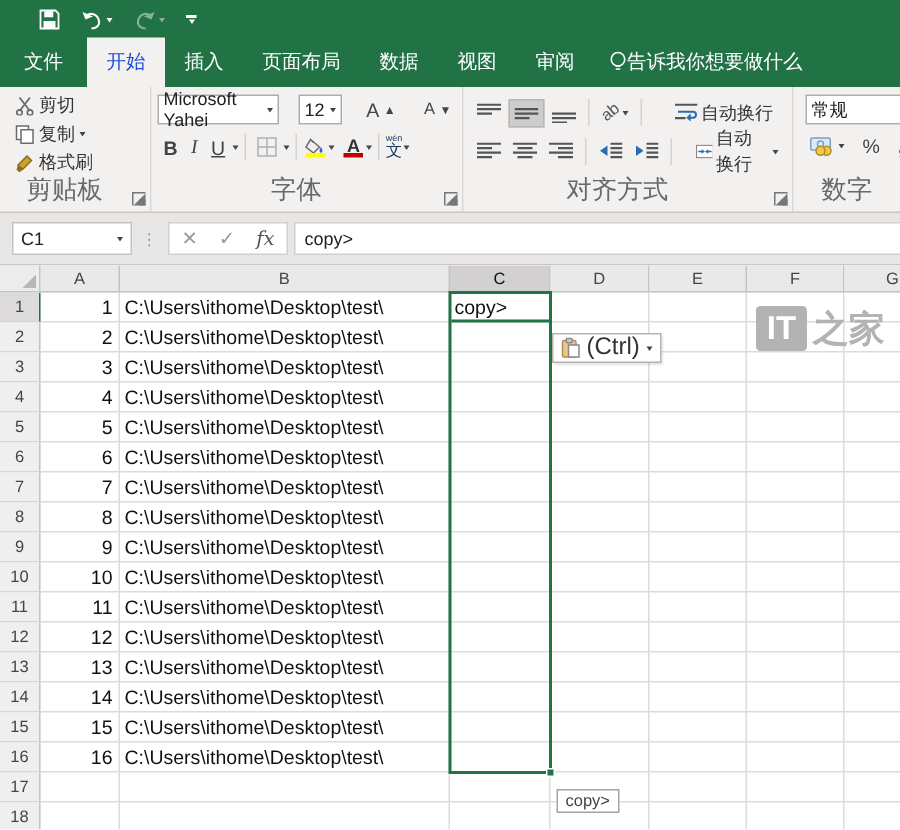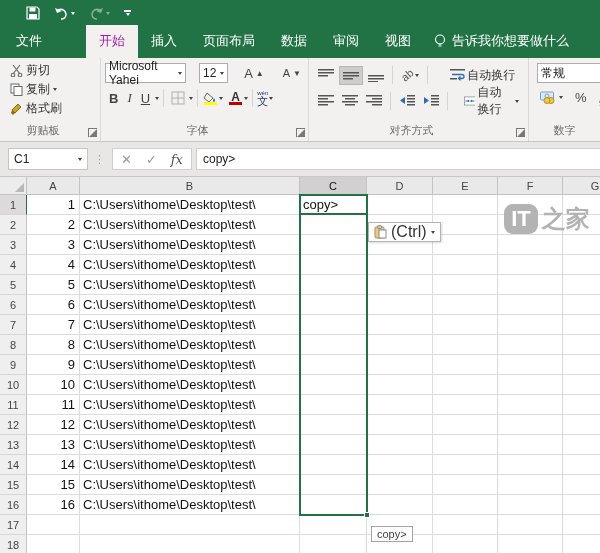--- a/index.html
+++ b/index.html
@@ -12,28 +12,28 @@
   .qat-btn { display:flex; align-items:center; gap:2px; cursor:pointer; }
   .qat-btn.dim { opacity:.45; }
   .car { width:0; height:0; border-left:3px solid transparent; border-right:3px solid transparent; border-top:4px solid #444; display:inline-block; }
   .car.w { border-top-color:#fff; border-left-width:3px; border-right-width:3px; }
   .car.sm { border-left-width:2.5px; border-right-width:2.5px; border-top-width:3px; }
 
   
   .tabbar { height:32px; background:#217346; display:flex; align-items:flex-end; }
   .tab { color:#fff; font-size:13px; padding:7px 13px 8px; cursor:pointer; white-space:nowrap; }
   .tab.file { padding:7px 16px 8px; }
-  .tab.active { background:#f3f1f0; color:#a21caf;margin-left:28px; }
-  .tellme { display:flex; align-items:center; gap:6px; color:#fff; font-size:13px; padding:7px 10px 8px; cursor:pointer; }
+  .tab.active { background:#f3f1f0; color:#1d4ed8; }
+  .tellme { display:flex; align-items:center; color:#fff; font-size:13px; padding:7px 10px 8px; cursor:pointer; }
 
   
   .ribbon { height:84px; background:#f3f1f0; display:flex; border-bottom:1px solid #c9c6c4; position:relative; }
   .rgroup { position:relative; display:flex; flex-direction:column; padding-top:3px; }
   .rgroup + .rgroup { border-left:1px solid #dbd9d7; }
-  .glabel { position:absolute; bottom:3px; left:0; right:14px; text-align:center; font-size:11px; color:#696969; white-space:nowrap; }
+  .glabel { position:absolute; bottom:3px; left:0; right:14px; text-align:center; font-size:17px; color:#696969; white-space:nowrap; }
   .launcher { position:absolute; bottom:4px; right:3px; width:9px; height:9px; border-left:1px solid #777; border-top:1px solid #777; cursor:pointer; }
   .launcher::after { content:""; position:absolute; right:0; bottom:0; width:0; height:0; border-left:4px solid transparent; border-top:4px solid transparent; border-right:4px solid #777; border-bottom:4px solid #777; }
   .rbtn { display:flex; align-items:center; gap:3px; font-size:12px; color:#333; padding:1px 3px; cursor:pointer; white-space:nowrap; }
   .combo { background:#fff; border:1px solid #aeacaa; height:20px; display:flex; align-items:center; font-size:12px; color:#222; padding:0 3px; justify-content:space-between; cursor:pointer; }
 
   .g-clip { width:100px; }
   .paste-wrap { display:flex; padding-left:5px; }
   .paste-big { display:flex; flex-direction:column; align-items:center; font-size:12px; color:#333; cursor:pointer; padding:2px 6px; }
   .clip-col { display:flex; flex-direction:column; margin-left:2px; }
 
@@ -87,21 +87,21 @@
   .sel-cell1 { position:absolute; left:0; top:0; width:65px; height:19px; border-bottom:2px solid #217346; }
   .fill-handle { position:absolute; right:-4px; bottom:-4px; width:6px; height:6px; background:#217346; border:1px solid #fff; cursor:crosshair; pointer-events:auto; }
 
   .paste-opts { position:absolute; left:368px; top:45px; height:20px; background:#fff; border:1px solid #b5b3b1; display:flex; align-items:center; gap:4px; padding:0 5px; cursor:pointer; box-shadow:1px 1px 2px rgba(0,0,0,.15); }
   .paste-opts .lbl { font-size:16px; color:#333; }
 
   .fill-tip { position:absolute; left:371px; top:349px; background:#fff; border:1px solid #a5a3a1; font-size:11px; color:#444; padding:1px 5px; }
 
   .watermark { position:absolute; left:497px; top:26px; width:100px; text-align:center; pointer-events:none; }
   .wm-logo { display:flex; align-items:center; justify-content:center; gap:4px; }
-  .wm-it { background:#b3b3b3; color:#fff; font-weight:bold; font-size:22px; padding:2px 7px; border-radius:9px; font-family:"Liberation Sans",sans-serif; }
+  .wm-it { background:#b3b3b3; color:#fff; font-weight:bold; font-size:22px; padding:2px 7px; border-radius:3px; font-family:"Liberation Sans",sans-serif; }
   .wm-zh { color:#b3b3b3; font-weight:bold; font-size:24px; }
   .wm-url { color:#bcbcbc; font-size:12px; margin-top:3px; white-space:nowrap; }
 
   svg { display:block; }
 </style>
 </head>
 <body>
 
 <div class="app">
 
@@ -141,22 +141,22 @@
     </span>
   </div>
 
   <div class="tabbar">
     <span class="tab file">文件</span>
     <span id="tabs-slot" style="display:flex;align-items:flex-end;">
         <span class="tab active">开始</span>
         <span class="tab">插入</span>
         <span class="tab">页面布局</span>
         <span class="tab">数据</span>
+        <span class="tab">视图</span>
         <span class="tab">审阅</span>
-        <span class="tab">视图</span>
       </span>
     <span class="tellme">
       <span>
         <svg width="12" height="15" viewBox="0 0 12 15">
             <circle cx="6" cy="5.5" r="4.5" fill="none" stroke="#fff" stroke-width="1.1"></circle>
             <path d="M4.5 10 h3 M4.5 12 h3" stroke="#fff" stroke-width="1.1"></path>
           </svg>
       </span>
       <span>告诉我你想要做什么</span>
     </span>

